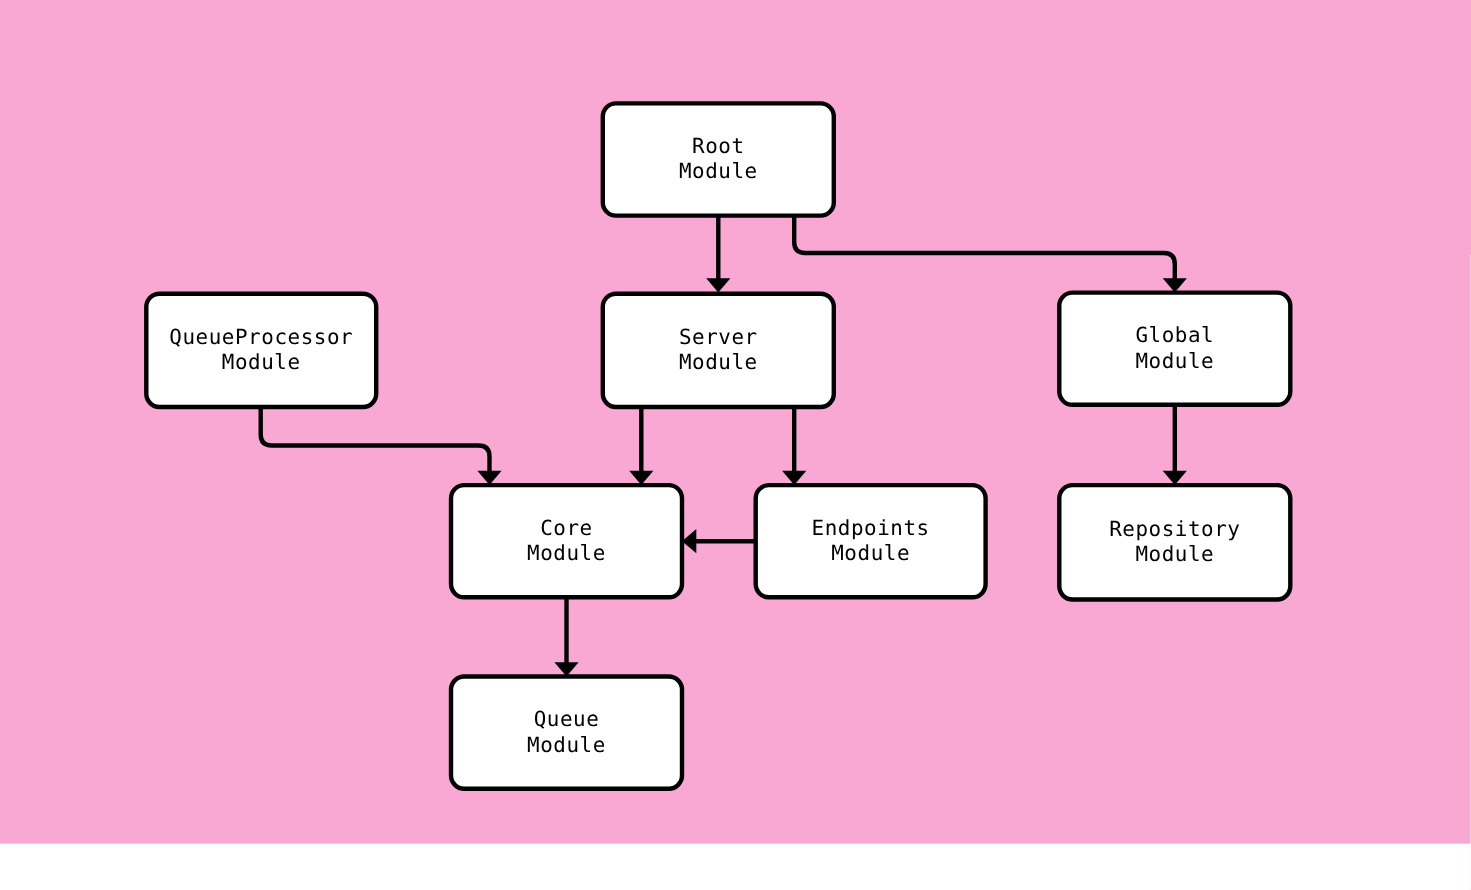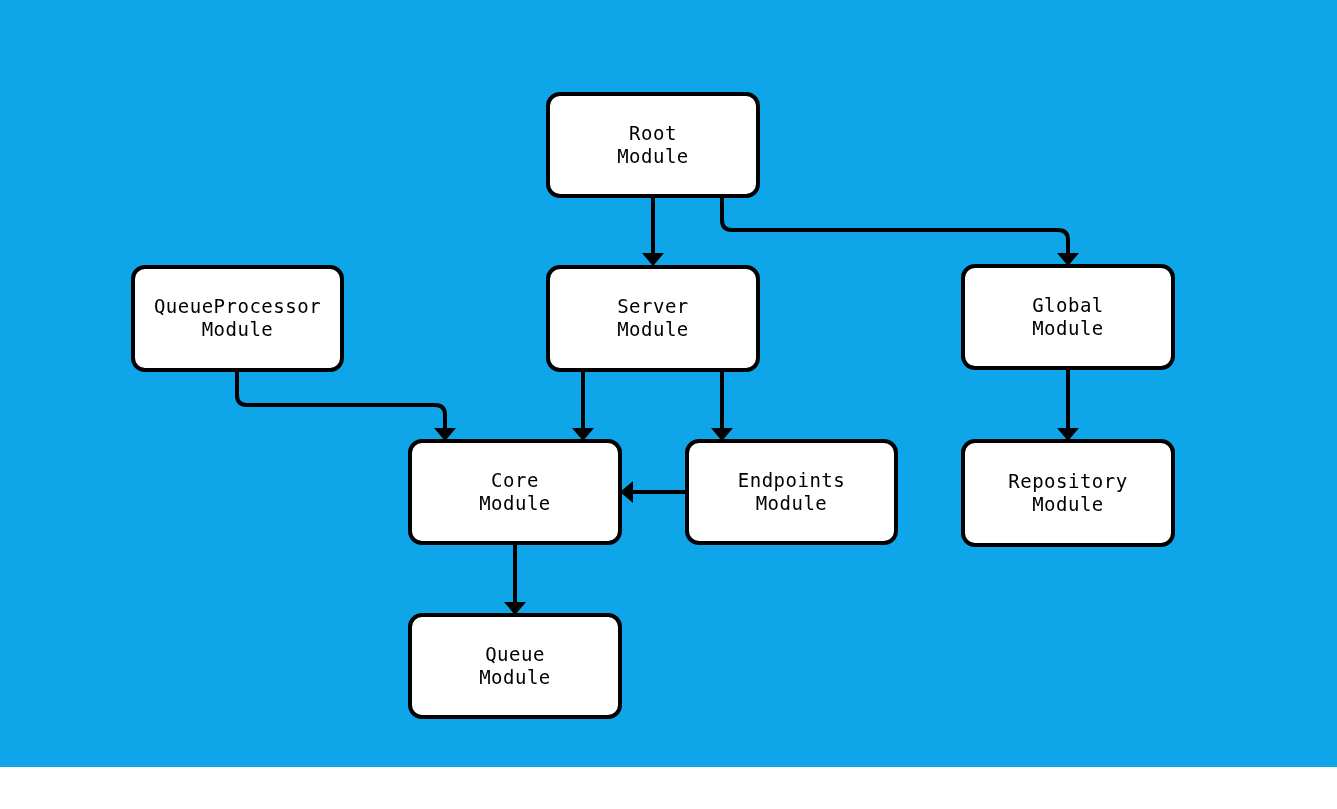--- a/index.html
+++ b/index.html
@@ -11,21 +11,21 @@
   body {
     width: 1337px;
     height: 809px;
     overflow: hidden;
     font-family: "DejaVu Sans Mono", "Liberation Mono", monospace;
   }
   #diagram-root {
     position: relative;
     width: 1337px;
     height: 767px;
-    background: #0ea5e9;
+    background: #f9a8d4;
   }
   svg#diagram-canvas {
     display: block;
     width: 1337px;
     height: 809px;
   }
   .node-box {
     fill: #ffffff;
     stroke: #000000;
     stroke-width: 4;

